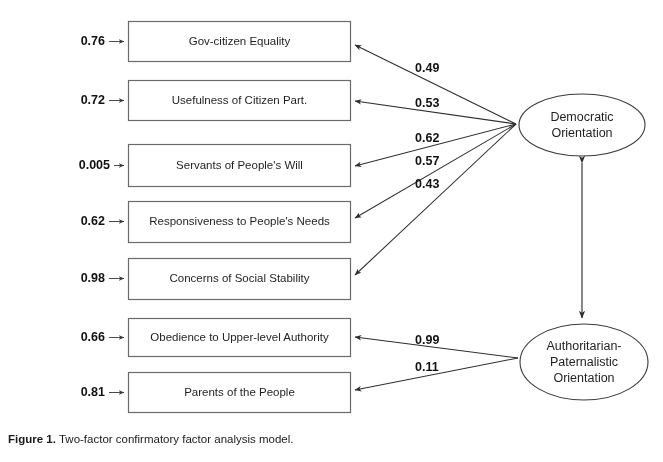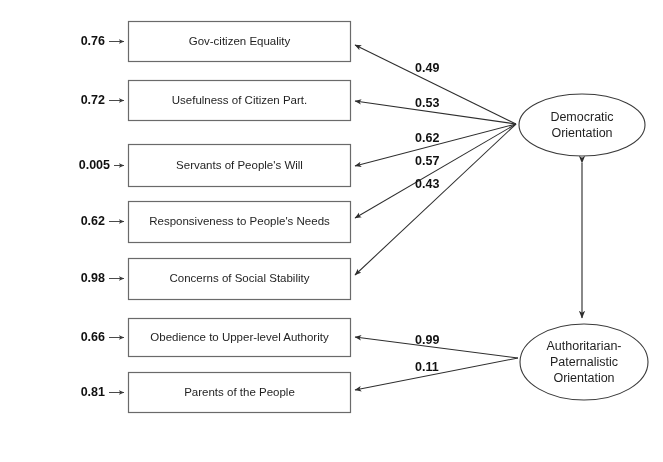--- a/index.html
+++ b/index.html
@@ -213,14 +213,18 @@
       <text class="factor-label" x="582" y="137">Orientation</text>
     </g>
     <g>
       <ellipse class="factor-ellipse-shape" cx="584" cy="362" rx="64" ry="38"></ellipse>
       <text class="factor-label" x="584" y="350">Authoritarian-</text>
       <text class="factor-label" x="584" y="366">Paternalistic</text>
       <text class="factor-label" x="584" y="382">Orientation</text>
     </g>
   </svg>
 
+  <div id="caption">
+    <span class="caption-label">Figure 1.</span>
+    <span>Two-factor confirmatory factor analysis model.</span>
+  </div>
 
 </div>
 
 </body></html>

